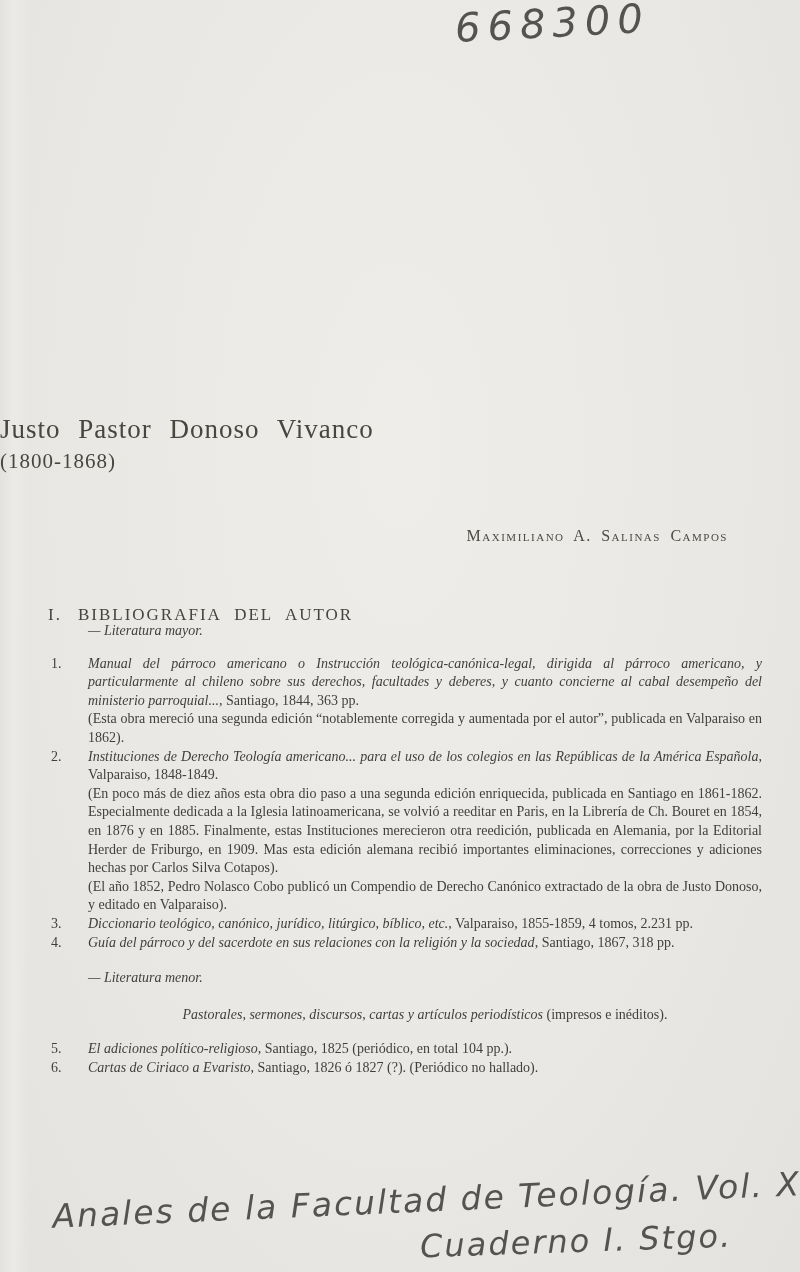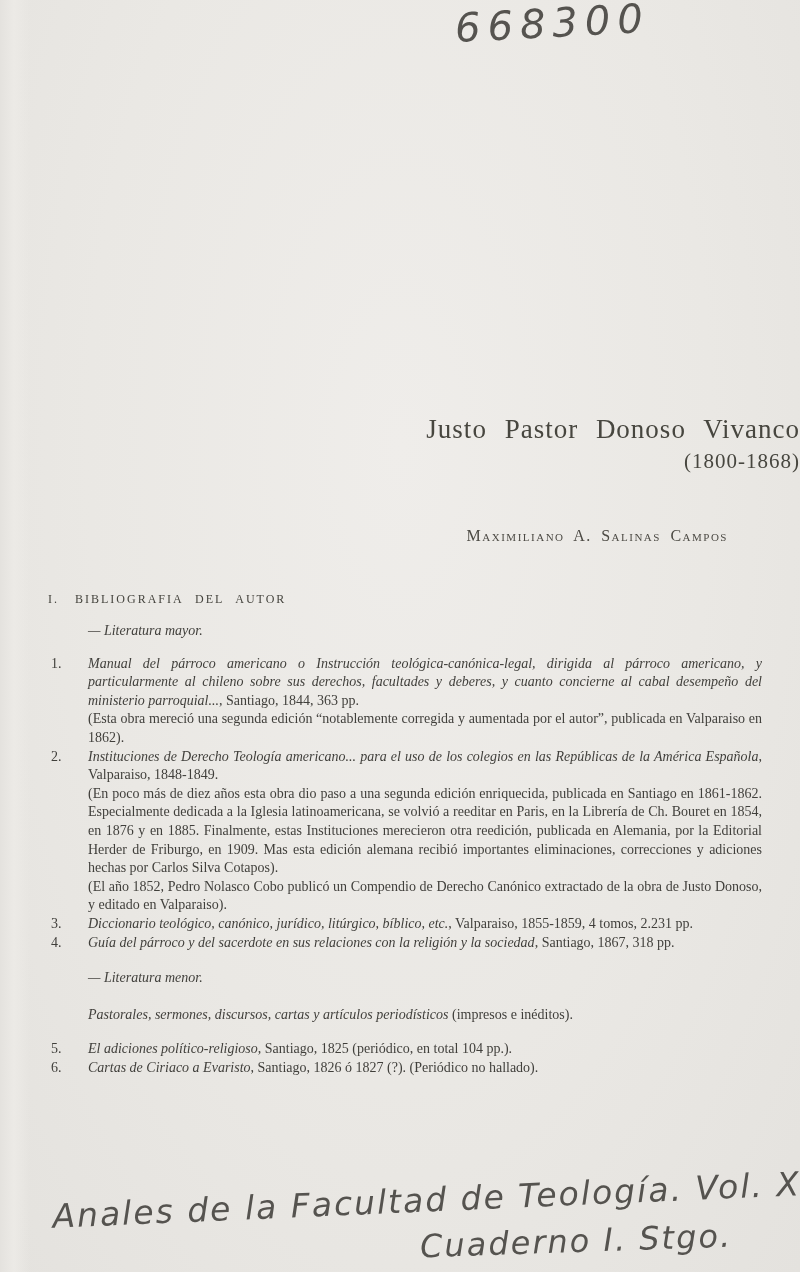--- a/index.html
+++ b/index.html
@@ -25,21 +25,21 @@
   .catalog-number {
     position: absolute;
     top: 0px; left: 455px;
     font-size: 40px;
     letter-spacing: 7px;
     transform: rotate(-3deg);
   }
   .title-block {
     position: absolute;
     top: 414px; left: 0; width: 800px;
-    text-align: right;
+    text-align: left;
     color: #47463f;
   }
   .title-line1 {
     font-size: 27px;
     word-spacing: 10px;
     letter-spacing: 1px;
   }
   .title-line2 {
     font-size: 21px;
     letter-spacing: 1px;
@@ -49,22 +49,22 @@
     position: absolute;
     top: 527px; right: 72px;
     font-variant: small-caps;
     font-size: 16px;
     letter-spacing: 1.5px;
     word-spacing: 4px;
     color: #4c4a44;
   }
   .section-heading {
     position: absolute;
-    top: 592px; left: 48px;
-    font-size: 12px;
+    top: 605px; left: 48px;
+    font-size: 17px;
     letter-spacing: 2px;
     word-spacing: 7px;
     color: #45443e;
   }
   .section-heading .sec-num { margin-right: 16px; }
   .content {
     position: absolute;
     top: 612px; left: 48px;
     width: 714px;
     font-size: 14px;
@@ -83,20 +83,21 @@
     flex: none;
     width: 40px;
     padding-left: 3px;
     box-sizing: border-box;
   }
   .entry-body { flex: 1; text-align: justify; }
   .entry-main p, .entry-body p { margin: 0; }
   .it { font-style: italic; }
   .intro-line {
     margin: 18px 0 0 40px;
+    text-align: center;
   }
   .bottom-note-1 {
     position: absolute;
     top: 1176px; left: 52px;
     font-size: 33px;
     letter-spacing: 2px;
     transform: rotate(-2.5deg);
     white-space: nowrap;
   }
   .bottom-note-2 {

